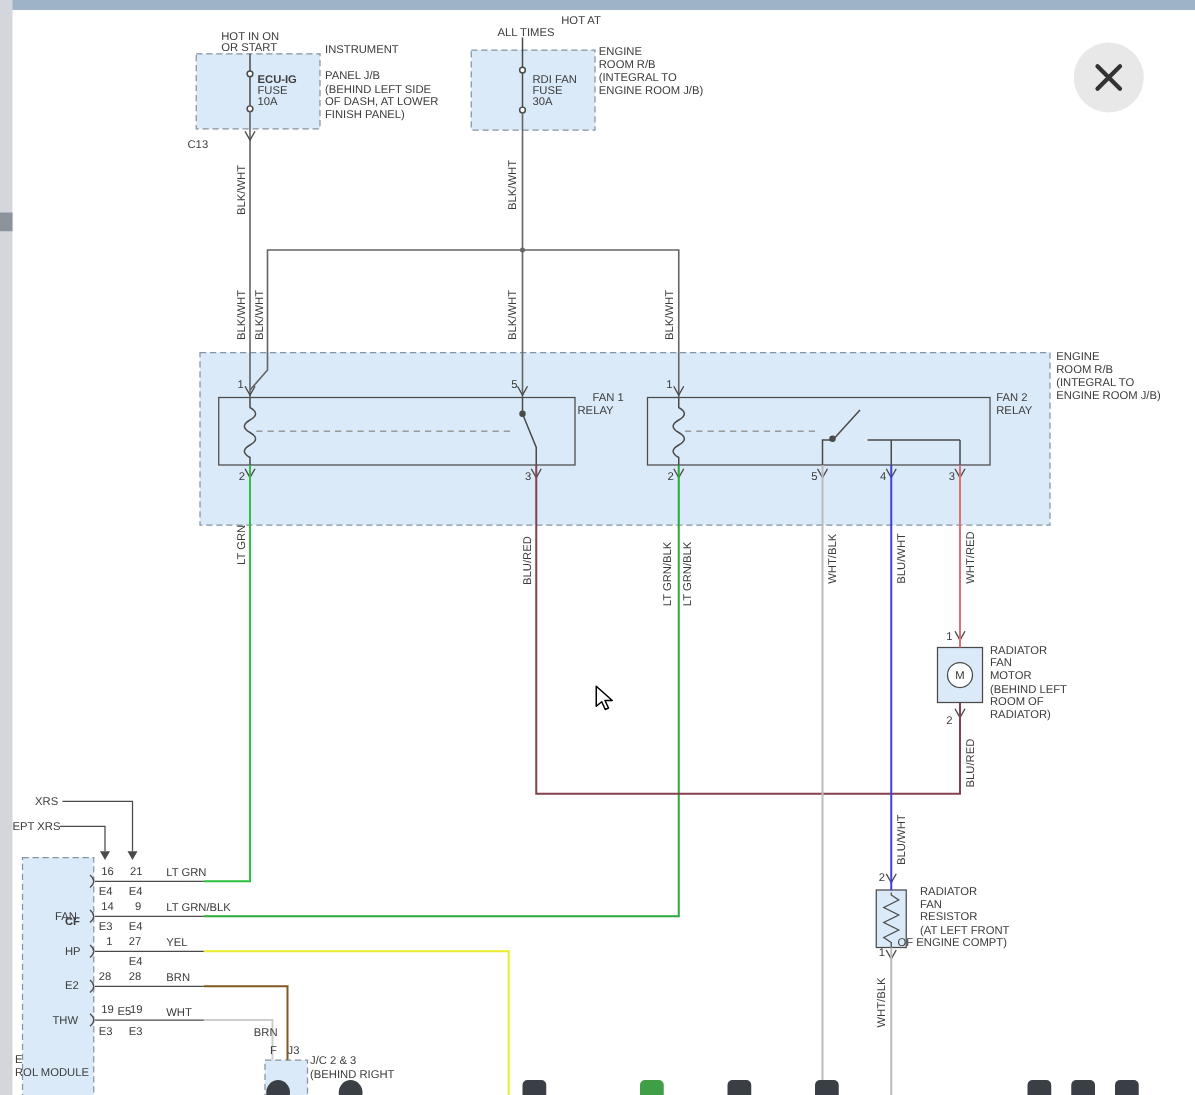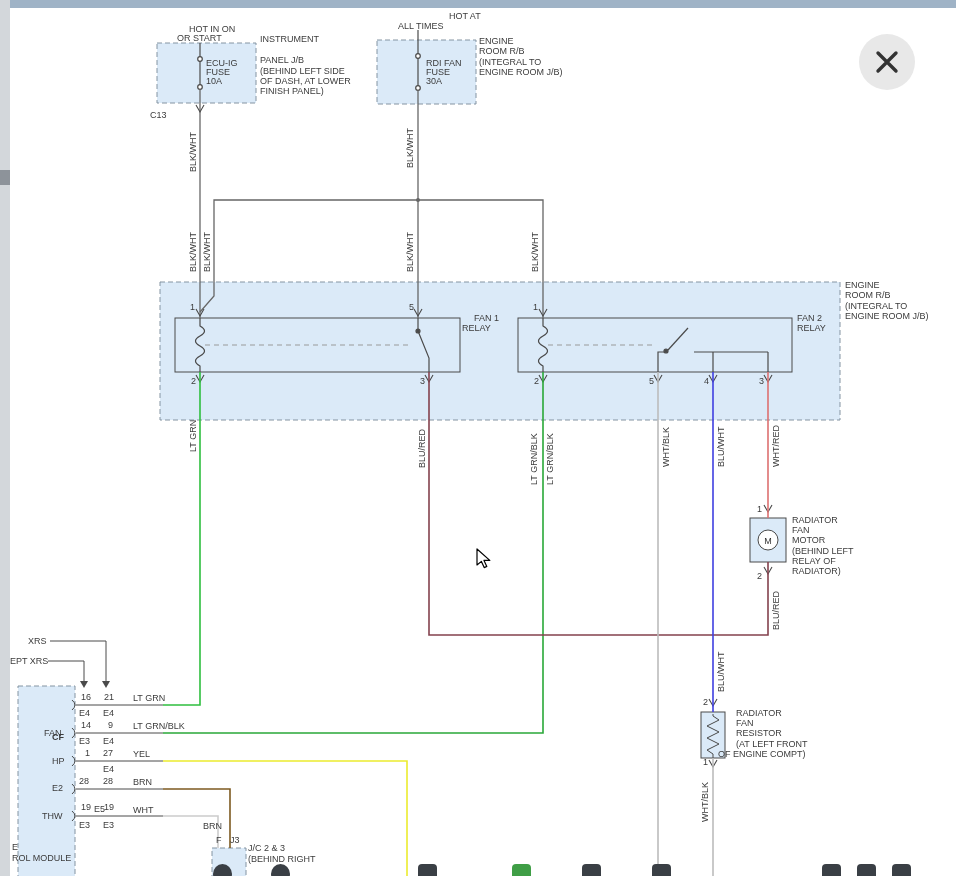--- a/index.html
+++ b/index.html
@@ -118,25 +118,25 @@
 
     <g fill="none" stroke-width="1" stroke="#4a4a4a">
       <path d="M50,641 H106 V681"></path>
       <path d="M48,661 H84 V681"></path>
       <polygon points="102,681 110,681 106,688" fill="#4a4a4a" stroke="none"></polygon>
       <polygon points="80,681 88,681 84,688" fill="#4a4a4a" stroke="none"></polygon>
     </g>
   </svg>
 
   <div id="labels">
-      <div class="lbl" style="left: 189px; top: 24px;">HOT IN ON</div>
+      <div class="lbl" style="left: 177px; top: 24px;">HOT IN ON</div>
       <div class="lbl" style="left: 177px; top: 33px;">OR START</div>
       <div class="lbl" style="left: 401px; top: 11px; margin-left: 48px;">HOT AT</div>
       <div class="lbl" style="left: 398px; top: 21px;">ALL TIMES</div>
-      <div class="lbl" style="left: 206px; top: 58px;">ECU-IG</div>
+      <div class="lbl" style="left: 206px; top: 58px; font-weight: bold;">ECU-IG</div>
       <div class="lbl" style="left: 206px; top: 67px;">FUSE</div>
       <div class="lbl" style="left: 206px; top: 76px;">10A</div>
       <div class="lbl" style="left: 260px; top: 34px;">INSTRUMENT</div>
       <div class="lbl" style="left: 260px; top: 55px;">PANEL J/B</div>
       <div class="lbl" style="left: 260px; top: 66px;">(BEHIND LEFT SIDE</div>
       <div class="lbl" style="left: 260px; top: 76px;">OF DASH, AT LOWER</div>
       <div class="lbl" style="left: 260px; top: 86px;">FINISH PANEL)</div>
       <div class="lbl" style="left: 150px; top: 110px;">C13</div>
       <div class="lbl" style="left: 426px; top: 58px;">RDI FAN</div>
       <div class="lbl" style="left: 426px; top: 67px;">FUSE</div>
@@ -161,21 +161,21 @@
       <div class="lbl" style="left: 534px; top: 376px;">2</div>
       <div class="lbl" style="left: 649px; top: 376px;">5</div>
       <div class="lbl" style="left: 704px; top: 376px;">4</div>
       <div class="lbl" style="left: 759px; top: 376px;">3</div>
       <div class="lbl" style="left: 757px; top: 504px;">1</div>
       <div class="lbl" style="left: 757px; top: 571px;">2</div>
       <div class="lbl" style="left: 792px; top: 515px;">RADIATOR</div>
       <div class="lbl" style="left: 792px; top: 525px;">FAN</div>
       <div class="lbl" style="left: 792px; top: 535px;">MOTOR</div>
       <div class="lbl" style="left: 792px; top: 546px;">(BEHIND LEFT</div>
-      <div class="lbl" style="left: 792px; top: 556px;">RELAY OF</div>
+      <div class="lbl" style="left: 792px; top: 556px;">ROOM OF</div>
       <div class="lbl" style="left: 792px; top: 566px;">RADIATOR)</div>
       <div class="lbl" style="left: 703px; top: 697px;">2</div>
       <div class="lbl" style="left: 703px; top: 757px;">1</div>
       <div class="lbl" style="left: 736px; top: 708px;">RADIATOR</div>
       <div class="lbl" style="left: 736px; top: 718px;">FAN</div>
       <div class="lbl" style="left: 736px; top: 728px;">RESISTOR</div>
       <div class="lbl" style="left: 736px; top: 739px;">(AT LEFT FRONT</div>
       <div class="lbl" style="left: 718px; top: 749px;">OF ENGINE COMPT)</div>
       <div class="lbl" style="left: 28px; top: 636px;">XRS</div>
       <div class="lbl" style="left: 10px; top: 656px;">EPT XRS</div>

